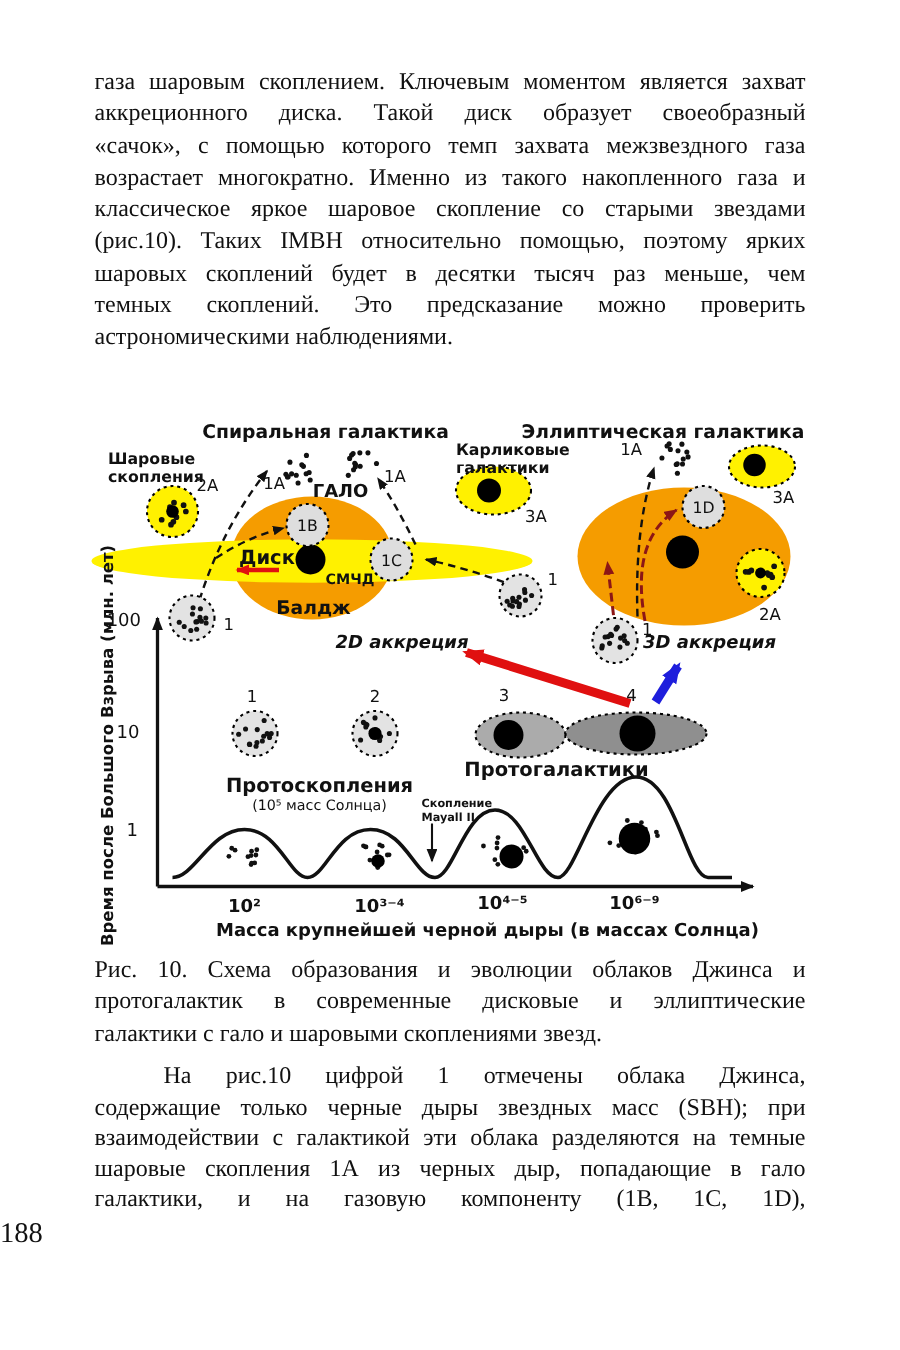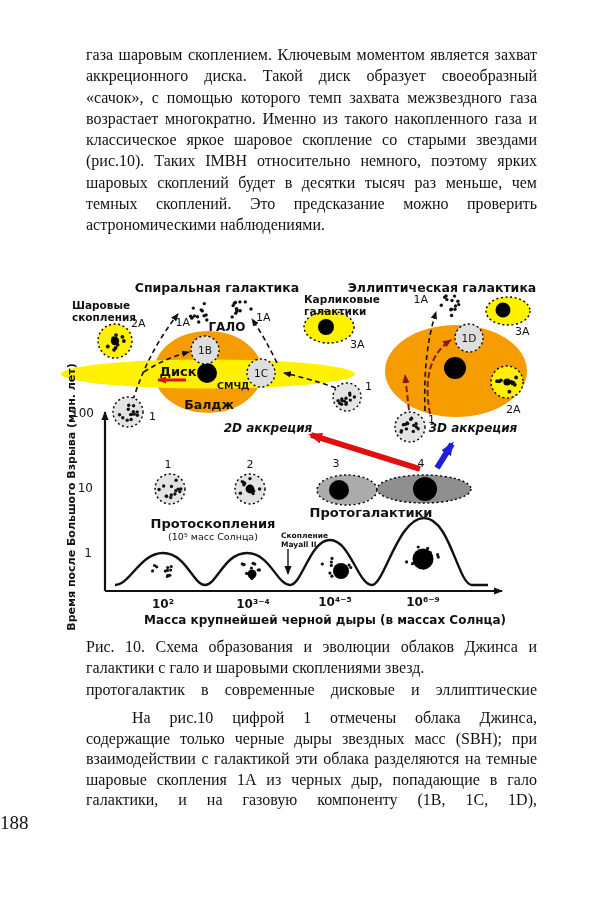--- a/index.html
+++ b/index.html
@@ -1,20 +1,20 @@
 <!DOCTYPE html>
 <html><head>
 <meta charset="utf-8">
 <style>
   html,body{margin:0;padding:0;background:#ffffff;}
   body{width:600px;height:900px;position:relative;overflow:hidden;
        font-family:"Liberation Serif", serif;color:#111;}
   .block{position:absolute;left:63px;width:474px;}
   .pline{font-size:16px;line-height:21.3px;text-align:justify;text-align-last:justify;
-         white-space:normal;margin-left:23px;}
+         white-space:normal;}
   .pline.last{text-align:center;text-align-last:left;}
   .pline.indent{padding-left:46px;}
   .caption .pline{}
   .p2 .pline{line-height:20.6px;}
   .pagenum{position:absolute;top:812px;left:0;width:538px;text-align:left;
            font-size:19px;}
   svg.fig{position:absolute;top:276px;left:0;}
   svg text{font-family:"DejaVu Sans", sans-serif;fill:#111;}
   .dash{fill:none;stroke:#111;stroke-width:1.6;stroke-dasharray:5 3.5;}
   .dashdr{fill:none;stroke:#8C1616;stroke-width:2;stroke-dasharray:6 3;}
@@ -22,21 +22,21 @@
 </style>
 </head>
 <body>
 
 <div class="block" style="top:44px">
   <div class="pline">газа шаровым скоплением. Ключевым моментом является захват</div>
   <div class="pline">аккреционного диска. Такой диск образует своеобразный</div>
   <div class="pline">«сачок», с помощью которого темп захвата межзвездного газа</div>
   <div class="pline">возрастает многократно. Именно из такого накопленного газа и</div>
   <div class="pline">классическое яркое шаровое скопление со старыми звездами</div>
-  <div class="pline">(рис.10). Таких IMBH относительно немного, поэтому ярких</div>
+  <div class="pline">(рис.10). Таких IMBH относительно помощью, поэтому ярких</div>
   <div class="pline">шаровых скоплений будет в десятки тысяч раз меньше, чем</div>
   <div class="pline">темных скоплений. Это предсказание можно проверить</div>
   <div class="pline last">астрономическими наблюдениями.</div>
 </div>
 
 <svg class="fig" width="600" height="356" viewBox="0 276 600 356">
   <defs>
     <marker id="mB" markerUnits="userSpaceOnUse" markerWidth="10" markerHeight="8" refX="7" refY="3.2" orient="auto">
       <path d="M0,0 L8,3.2 L0,6.4 z" fill="#111"></path>
       </marker>
@@ -372,22 +372,22 @@
   <text x="253" y="608" text-anchor="middle" font-size="12" font-weight="bold">10³⁻⁴</text>
   <text x="335" y="606" text-anchor="middle" font-size="12" font-weight="bold">10⁴⁻⁵</text>
   <text x="423" y="606" text-anchor="middle" font-size="12" font-weight="bold">10⁶⁻⁹</text>
 
   <text transform="translate(75 497) rotate(-90)" text-anchor="middle" font-size="11" font-weight="bold">Время после Большого Взрыва (млн. лет)</text>
   <text x="325" y="624" text-anchor="middle" font-size="12" font-weight="bold">Масса крупнейшей черной дыры (в массах Солнца)</text>
 </svg>
 
 <div class="block caption" style="top:636px">
   <div class="pline">Рис. 10. Схема образования и эволюции облаков Джинса и</div>
+  <div class="pline">протогалактик в современные дисковые и эллиптические</div>
   <div class="pline last">галактики с гало и шаровыми скоплениями звезд.</div>
-  <div class="pline">протогалактик в современные дисковые и эллиптические</div>
 </div>
 
 <div class="block p2" style="top:708px">
   <div class="pline indent">На рис.10 цифрой 1 отмечены облака Джинса,</div>
   <div class="pline">содержащие только черные дыры звездных масс (SBH); при</div>
   <div class="pline">взаимодействии с галактикой эти облака разделяются на темные</div>
   <div class="pline">шаровые скопления 1А из черных дыр, попадающие в гало</div>
   <div class="pline">галактики, и на газовую компоненту (1В, 1С, 1D),</div>
 </div>
 

